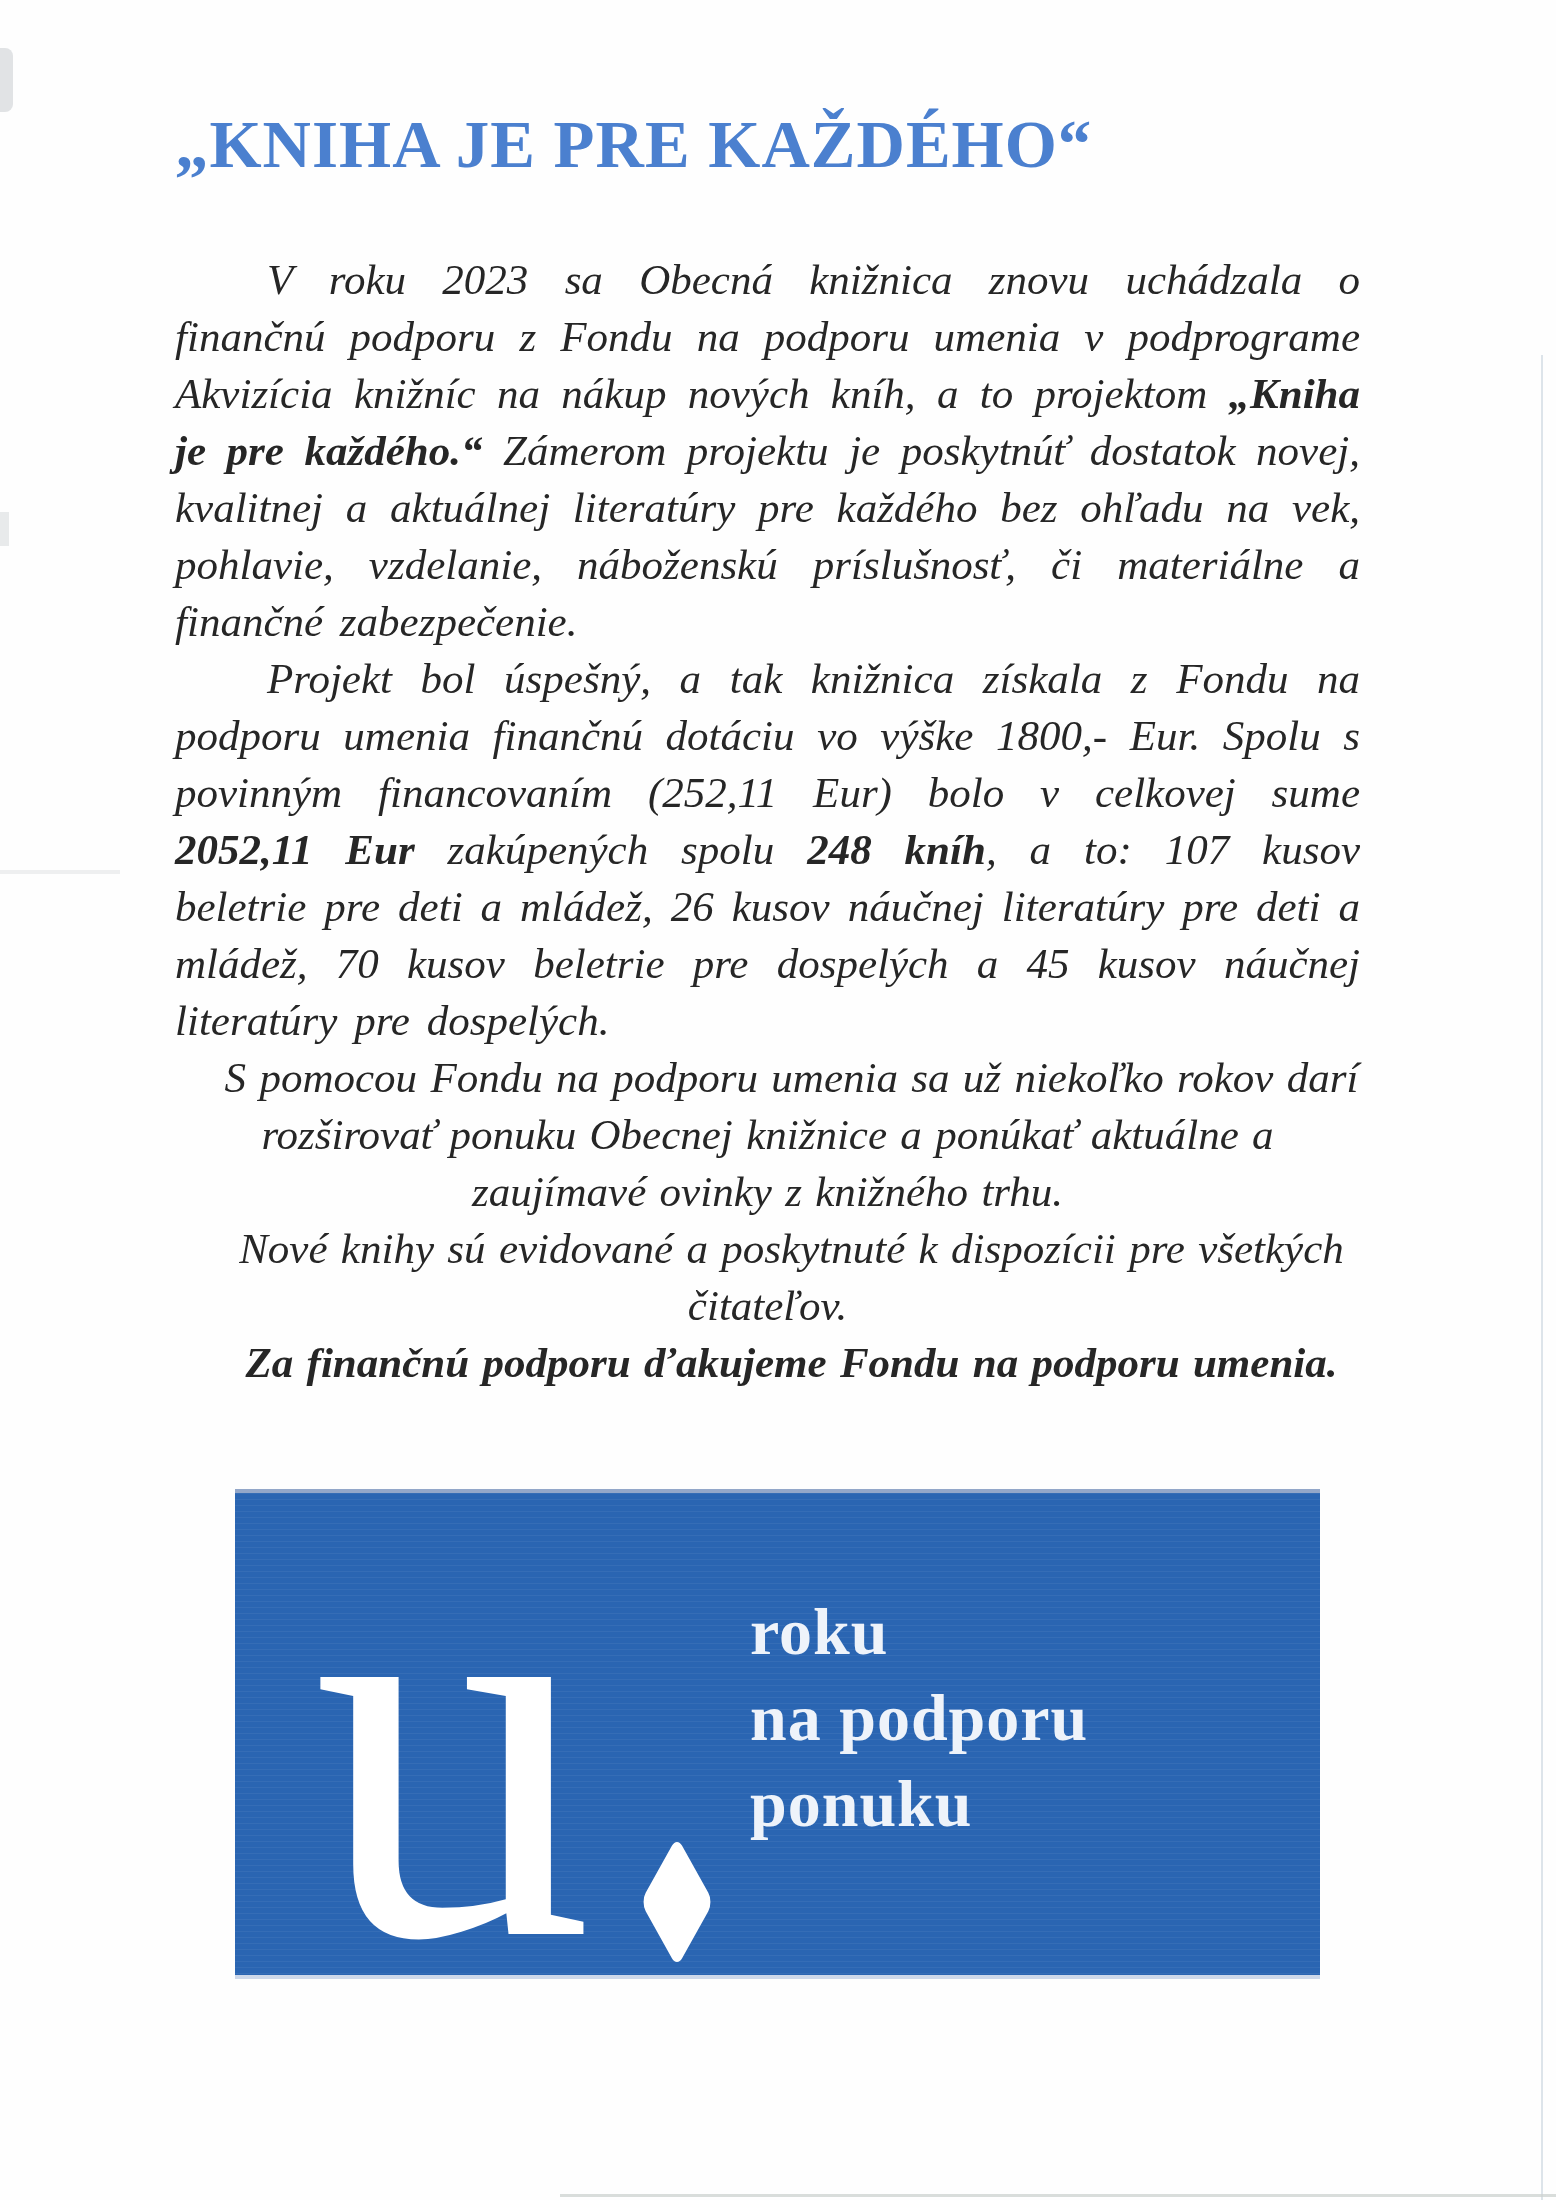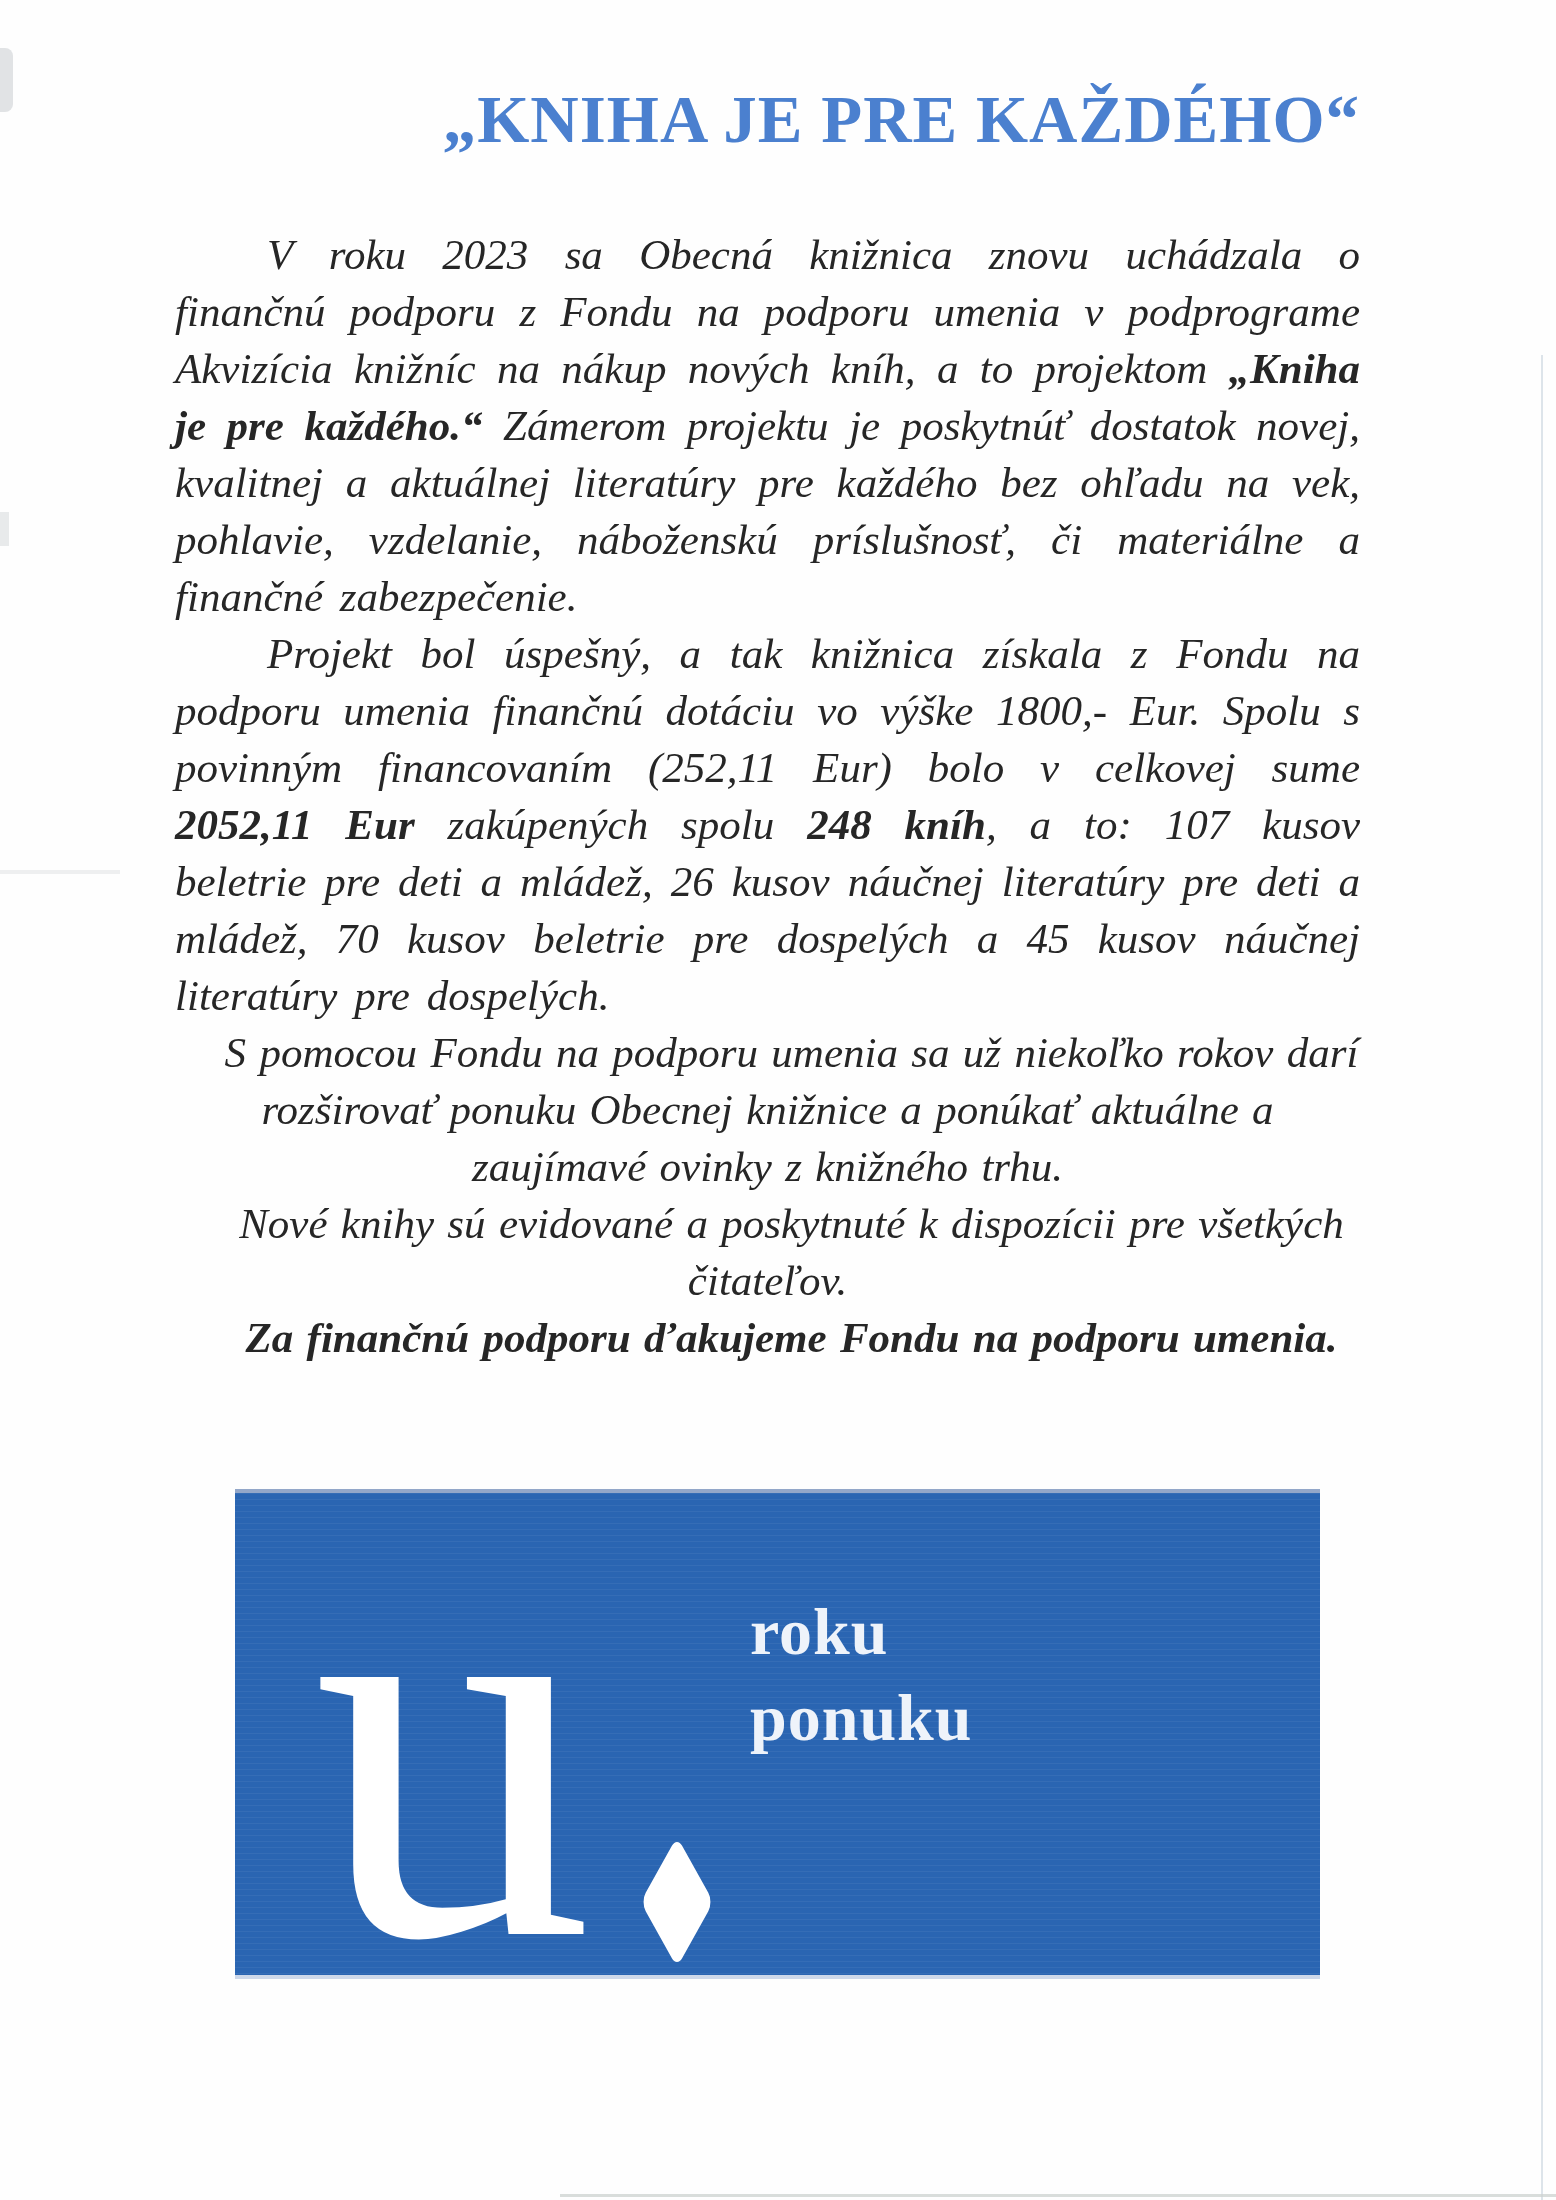--- a/index.html
+++ b/index.html
@@ -7,24 +7,24 @@
     position:relative;
     width:1556px;height:2200px;
     background:#fefefe;
     overflow:hidden;
     font-family:"Liberation Serif","DejaVu Serif",serif;
     color:#262626;
   }
   
   .title{
     margin:0;
-    padding-top:84px;
+    padding-top:109px;
     padding-left:175px;
     padding-right:196px;
-    text-align:right;
+    text-align:left;
     font-size:67px;
     font-weight:bold;
     letter-spacing:1px;
     color:var(--title-blue,#4b80cf);
     line-height:1.05;
   }
   
   .body-text{
     margin-top:72px;
     padding-left:175px;
@@ -113,20 +113,21 @@
       <p class="para left"><span>S pomocou Fondu na podporu umenia sa už niekoľko rokov darí rozširovať ponuku Obecnej knižnice a ponúkať aktuálne a zaujímavé ovinky z knižného trhu.</span></p>
       <p class="para left"><span>Nové knihy sú evidované a poskytnuté k dispozícii pre všetkých čitateľov.</span></p>
       <p class="para left bold"><span>Za finančnú podporu ďakujeme Fondu na podporu umenia.</span></p>
     </div>
 
   <div class="logo">
     <span class="logo-u">u</span>
     <span class="logo-dot"></span>
     <div class="logo-text">
       <div>roku</div>
+      <div>na podporu</div>
       <div>ponuku</div>
     </div>
   </div>
 
   <div class="scan-line-right"></div>
   <div class="scan-line-bottom"></div>
   <div class="scan-mark-a"></div>
   <div class="scan-mark-b"></div>
   <div class="scan-mark-c"></div>
 

